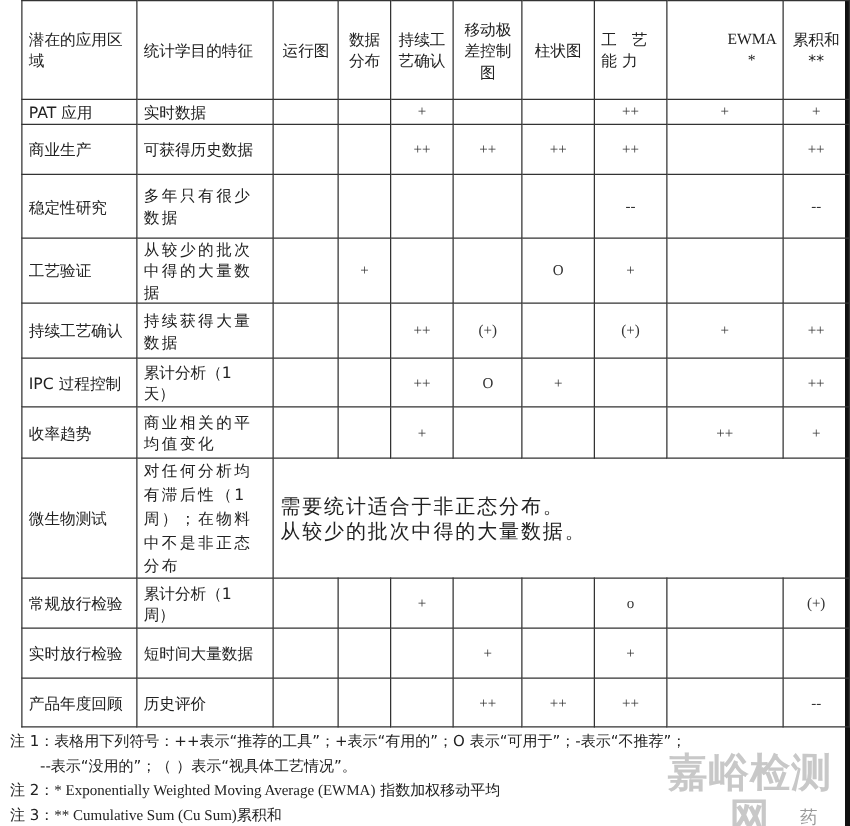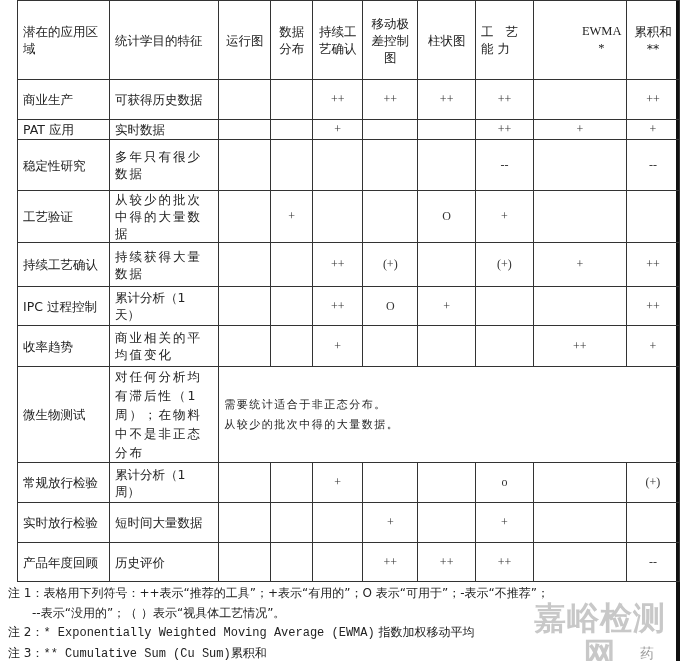--- a/index.html
+++ b/index.html
@@ -5,25 +5,25 @@
   html, body { margin: 0; padding: 0; background: #ffffff; }
   body { width: 680px; height: 661px; position: relative; overflow: hidden;
          font-family: "DejaVu Sans", "Liberation Sans", sans-serif; color: #222; }
   .right-bar { position: absolute; left: 676px; top: 0; width: 4px; height: 661px; background: #111; }
   table.tbl { position: absolute; left: 17px; top: 0; border-collapse: collapse; table-layout: fixed; }
   table.tbl td { border: 1px solid #333; font-size: 12.5px; line-height: 17px; padding: 0 5px;
                  vertical-align: middle; text-align: center; color: #222; }
   table.tbl td.area { text-align: left; }
   table.tbl td.feat { text-align: left; letter-spacing: 2px; }
   table.tbl td.sym { font-family: "Liberation Serif", serif; font-size: 12px; color: #333; }
-  table.tbl td.merged { text-align: left; letter-spacing: 1.5px; font-size: 11px; line-height: 20px; margin-left: 10px; }
+  table.tbl td.merged { text-align: left; letter-spacing: 1.5px; font-size: 16px; line-height: 20px; margin-left: 10px; }
   table.tbl td.hdr-latin { font-family: "Liberation Serif", serif; padding-left: 48px; }
   .notes { position: absolute; left: 8px; top: 584px; font-size: 12px; line-height: 19.5px; color: #222; }
   .notes .n-indent { padding-left: 24px; }
-  .notes .serif { font-family: Liberation Mono, monospace; font-size: 12px; }
+  .notes .serif { font-family: Liberation Serif, serif; font-size: 12px; }
   .wm { position: absolute; left: 520px; top: 600px; text-align: center; color: #c8c8c8; }
   .wm .cn { font-size: 32px; font-weight: bold; letter-spacing: 1px; line-height: 36px; }
   .wm2 { position: absolute; left: 640px; top: 645px; font-size: 14px; color: #999; }
 </style>
 </head>
 <body>
 
 <div class="right-bar"></div>
 
 <table class="tbl">
@@ -47,44 +47,44 @@
     <td>数据分布</td>
     <td>持续工艺确认</td>
     <td>移动极差控制图</td>
     <td>柱状图</td>
     <td class="area" style="letter-spacing:4px">工 艺 能力</td>
     <td class="hdr-latin">EWMA *</td>
     <td>累积和 **</td>
   </tr>
 
 
-  <tr style="height:40px">
-    <td class="area">商业生产</td>
-    <td class="area">可获得历史数据</td>
-    <td class="sym"></td>
-    <td class="sym"></td>
-    <td class="sym">++</td>
-    <td class="sym">++</td>
-    <td class="sym">++</td>
-    <td class="sym">++</td>
-    <td class="sym"></td>
-    <td class="sym">++</td>
-  </tr>
-
   <tr style="height:20px">
     <td class="area">PAT 应用</td>
     <td class="area">实时数据</td>
     <td class="sym"></td>
     <td class="sym"></td>
     <td class="sym">+</td>
     <td class="sym"></td>
     <td class="sym"></td>
     <td class="sym">++</td>
     <td class="sym">+</td>
     <td class="sym">+</td>
+  </tr>
+
+  <tr style="height:40px">
+    <td class="area">商业生产</td>
+    <td class="area">可获得历史数据</td>
+    <td class="sym"></td>
+    <td class="sym"></td>
+    <td class="sym">++</td>
+    <td class="sym">++</td>
+    <td class="sym">++</td>
+    <td class="sym">++</td>
+    <td class="sym"></td>
+    <td class="sym">++</td>
   </tr>
 
   <tr style="height:51px">
     <td class="area">稳定性研究</td>
     <td class="feat">多年只有很少数据</td>
     <td class="sym"></td>
     <td class="sym"></td>
     <td class="sym"></td>
     <td class="sym"></td>
     <td class="sym"></td>

